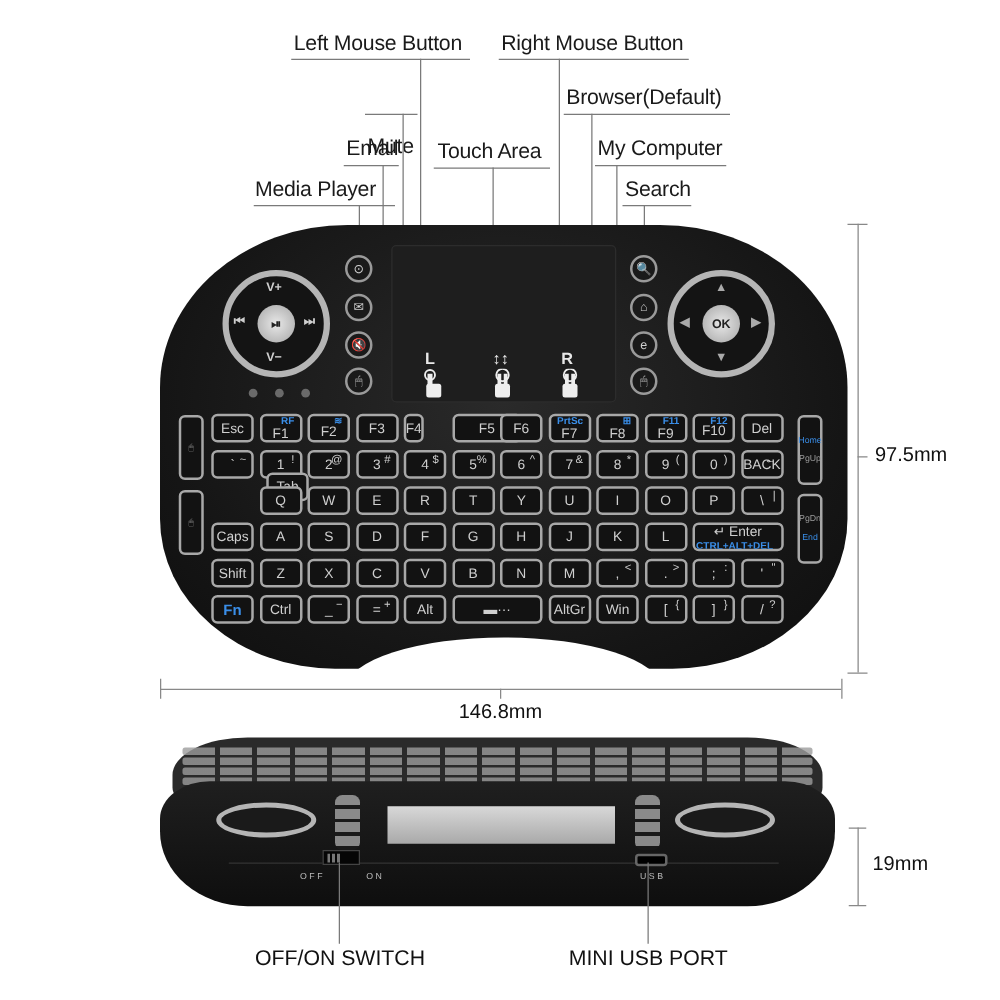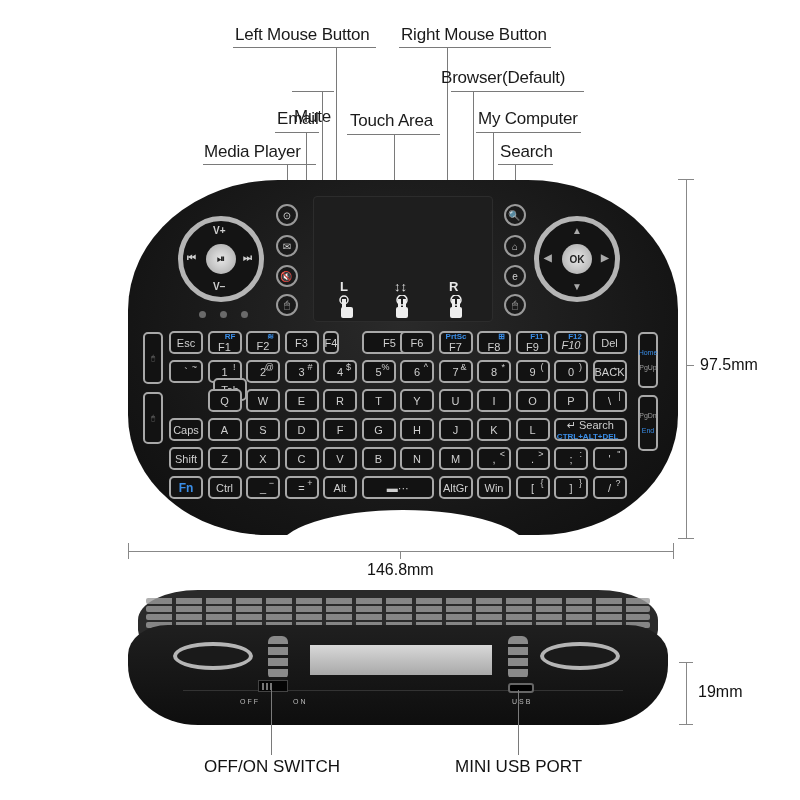--- a/index.html
+++ b/index.html
@@ -73,21 +73,21 @@
 
 <div class="callout" style="left:401px;top:25px;">Right Mouse Button</div>
 <div class="uline" style="left:399px;top:47px;width:152px;"></div>
 <div class="vline" style="left:447px;top:47px;height:240px;"></div>
 
 <div class="callout" style="left:294px;top:68px;margin-top:39px;">Mute</div>
 <div class="uline" style="left:292px;top:91px;width:42px;"></div>
 <div class="vline" style="left:322px;top:91px;height:185px;"></div>
 <div class="hline" style="left:298px;top:276px;width:25px;"></div>
 
-<div class="callout" style="left:441px;top:68px;">Browser(Default)</div>
+<div class="callout" style="left:453px;top:68px;">Browser(Default)</div>
 <div class="uline" style="left:451px;top:91px;width:133px;"></div>
 <div class="vline" style="left:473px;top:91px;height:186px;"></div>
 <div class="hline" style="left:473px;top:277px;width:30px;"></div>
 
 <div class="callout" style="left:277px;top:109px;">Email</div>
 <div class="uline" style="left:275px;top:132px;width:44px;"></div>
 <div class="vline" style="left:306px;top:132px;height:115px;"></div>
 <div class="hline" style="left:298px;top:247px;width:9px;"></div>
 
 <div class="callout" style="left:350px;top:111px;">Touch Area</div>
@@ -230,21 +230,21 @@
       </div>
       <div class="key" style="left: 349px; top: 151px; width: 34px;">
         <span style="margin-top: 8px;">F8</span>
         <span class="sub">⊞</span>
       </div>
       <div class="key" style="left: 387.5px; top: 151px; width: 34px;">
         <span style="margin-top: 8px;">F9</span>
         <span class="sub">F11</span>
       </div>
       <div class="key" style="left: 426px; top: 151px; width: 34px;">
-        <span style="margin-top: 4px; font-style: italic;">F10</span>
+        <span style="margin-top: 4px;">F10</span>
         <span class="sub">F12</span>
       </div>
       <div class="key" style="left: 464.5px; top: 151px; width: 34px;">
         <span>Del</span>
       </div>
       <div class="key" style="left: 41px; top: 180px; width: 34px;">
         <span>`</span>
         <span class="sym">~</span>
       </div>
       <div class="key" style="left: 79.5px; top: 180px; width: 34px;">
@@ -352,21 +352,21 @@
       <div class="key" style="left: 310.5px; top: 238px; width: 34px;">
         <span>J</span>
       </div>
       <div class="key" style="left: 349px; top: 238px; width: 34px;">
         <span>K</span>
       </div>
       <div class="key" style="left: 387.5px; top: 238px; width: 34px;">
         <span>L</span>
       </div>
       <div class="key" style="left: 426px; top: 238px; width: 72.5px;">
-        <span style="margin-top: -8px;">↵ Search</span>
+        <span style="margin-top: -8px;">↵ Enter</span>
         <span class="sub" style="top: 12px; right: 6px;">CTRL+ALT+DEL</span>
       </div>
       <div class="key" style="left: 41px; top: 267px; width: 34px;">
         <span>Shift</span>
       </div>
       <div class="key" style="left: 79.5px; top: 267px; width: 34px;">
         <span>Z</span>
       </div>
       <div class="key" style="left: 118px; top: 267px; width: 34px;">
         <span>X</span>

